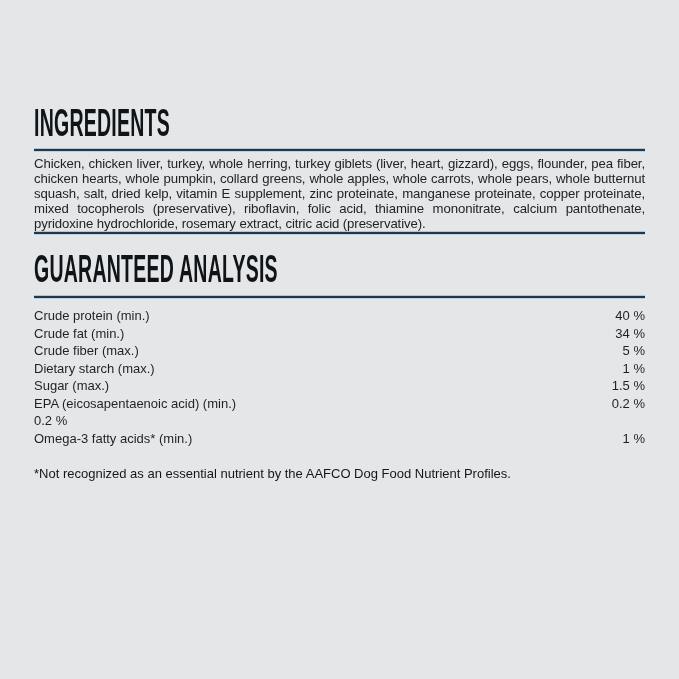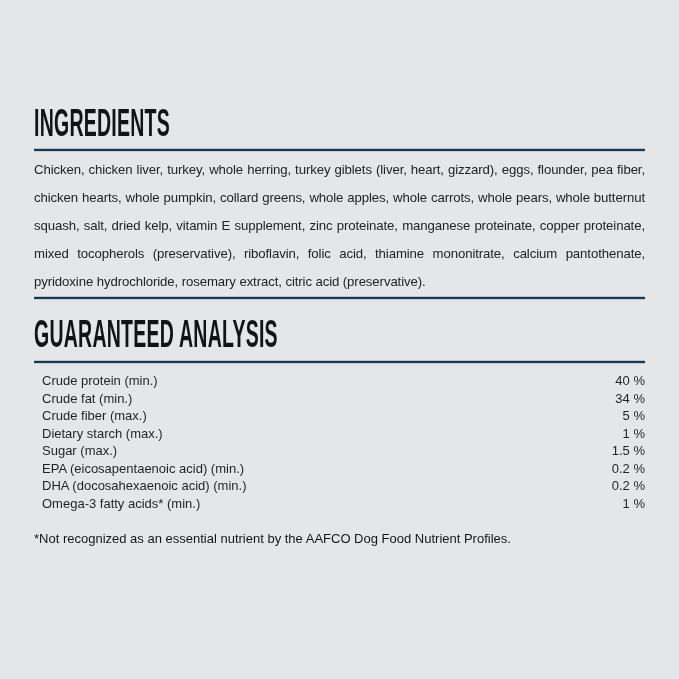--- a/index.html
+++ b/index.html
@@ -40,39 +40,38 @@
     width: 100%;
     background: linear-gradient(to bottom,
       #b6c4cf 0px, #b6c4cf 1px,
       #20374e 1px, #20374e 3px,
       #c3ced7 3px, #c3ced7 4px);
   }
   .rule-under-ing-title { margin-top: 5px; }
   .ingredients-body {
     margin: 4px 0 0 0;
     font-size: 13.2px;
-    line-height: 28px;
+    line-height: 15px;
     letter-spacing: -0.1px;
     text-align: justify;
     color: #202427;
   }
   .rule-above-ga { margin-top: 0px; }
   #ga-title { margin-top: 14px; }
   .rule-under-ga-title { margin-top: 6px; }
   .ga-table {
     margin-top: 8px;
   }
   .ga-row {
     display: flex;
     justify-content: space-between;
     align-items: baseline;
     font-size: 13px;
     line-height: 17.5px;
     color: #1e2225;
-    margin-left: 8px;
   }
   .ga-row .val {
     text-align: right;
     white-space: nowrap;
   }
   .footnote {
     margin: 18px 0 0 0;
     font-size: 13px;
     line-height: 17px;
     color: #141719;
@@ -112,21 +111,20 @@
     </div>
     <div class="ga-row">
       <span class="lbl">Sugar (max.)</span>
       <span class="val">1.5 %</span>
     </div>
     <div class="ga-row">
       <span class="lbl">EPA (eicosapentaenoic acid) (min.)</span>
       <span class="val">0.2 %</span>
     </div>
     <div class="ga-row">
-      <span class="lbl">DHA (docosahexaenoic acid) (min.)</span>
       <span class="val">0.2 %</span>
     </div>
     <div class="ga-row">
       <span class="lbl">Omega-3 fatty acids* (min.)</span>
       <span class="val">1 %</span>
     </div>
   </div>
 
   <p class="footnote">*Not recognized as an essential nutrient by the AAFCO Dog Food Nutrient Profiles.</p>
 

